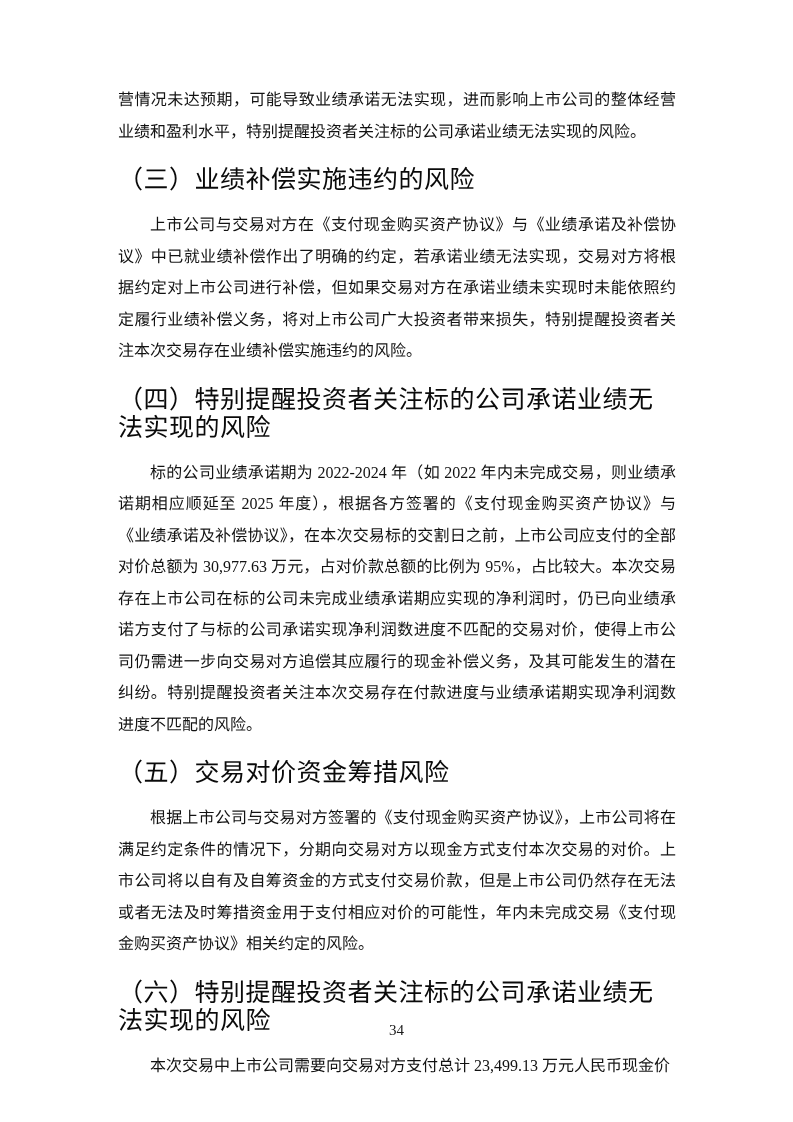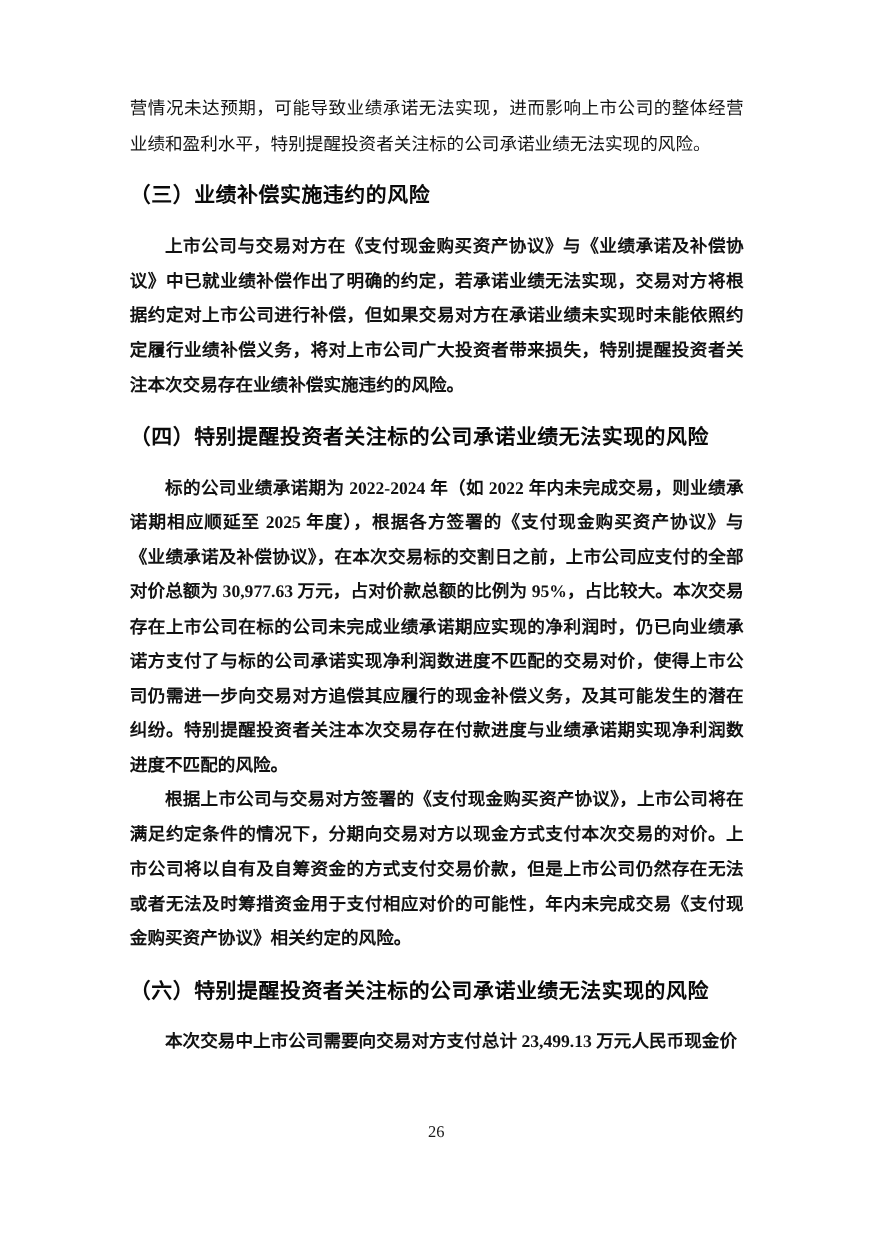--- a/index.html
+++ b/index.html
@@ -32,27 +32,26 @@
   p.body-para {
     margin: 0;
     font-size: 16px;
     line-height: 31.5px;
     text-align: justify;
     text-justify: inter-ideograph;
     word-break: break-all;
   }
   p.body-para.indent {
     text-indent: 2em;
-    font-weight: bold;
   }
   h2.section-heading {
     margin: 18px 0 16px 0;
     font-family: "Liberation Sans", "DejaVu Sans", sans-serif;
-    font-weight: 700;
-    font-size: 19px;
+    font-weight: 400;
+    font-size: 25px;
     line-height: 28px;
     color: #0a0a0a;
     letter-spacing: 0.5px;
   }
   .page-number {
     position: absolute;
     left: 0;
     top: 1020px;
     width: 793px;
     text-align: center;
@@ -71,23 +70,24 @@
     <p class="body-para">营情况未达预期，可能导致业绩承诺无法实现，进而影响上市公司的整体经营业绩和盈利水平，特别提醒投资者关注标的公司承诺业绩无法实现的风险。</p>
 
     <h2 class="section-heading">（三）业绩补偿实施违约的风险</h2>
 
     <p class="body-para indent">上市公司与交易对方在《支付现金购买资产协议》与《业绩承诺及补偿协议》中已就业绩补偿作出了明确的约定，若承诺业绩无法实现，交易对方将根据约定对上市公司进行补偿，但如果交易对方在承诺业绩未实现时未能依照约定履行业绩补偿义务，将对上市公司广大投资者带来损失，特别提醒投资者关注本次交易存在业绩补偿实施违约的风险。</p>
 
     <h2 class="section-heading">（四）特别提醒投资者关注标的公司承诺业绩无法实现的风险</h2>
 
     <p class="body-para indent">标的公司业绩承诺期为 2022-2024 年（如 2022 年内未完成交易，则业绩承诺期相应顺延至 2025 年度），根据各方签署的《支付现金购买资产协议》与《业绩承诺及补偿协议》，在本次交易标的交割日之前，上市公司应支付的全部对价总额为 30,977.63 万元，占对价款总额的比例为 95%，占比较大。本次交易存在上市公司在标的公司未完成业绩承诺期应实现的净利润时，仍已向业绩承诺方支付了与标的公司承诺实现净利润数进度不匹配的交易对价，使得上市公司仍需进一步向交易对方追偿其应履行的现金补偿义务，及其可能发生的潜在纠纷。特别提醒投资者关注本次交易存在付款进度与业绩承诺期实现净利润数进度不匹配的风险。</p>
 
+    <h2 class="section-heading">（五）交易对价资金筹措风险</h2>
 
     <p class="body-para indent">根据上市公司与交易对方签署的《支付现金购买资产协议》，上市公司将在满足约定条件的情况下，分期向交易对方以现金方式支付本次交易的对价。上市公司将以自有及自筹资金的方式支付交易价款，但是上市公司仍然存在无法或者无法及时筹措资金用于支付相应对价的可能性，年内未完成交易《支付现金购买资产协议》相关约定的风险。</p>
 
     <h2 class="section-heading">（六）特别提醒投资者关注标的公司承诺业绩无法实现的风险</h2>
 
     <p class="body-para indent">本次交易中上市公司需要向交易对方支付总计 23,499.13 万元人民币现金价</p>
 
   </div>
 
-  <div class="page-number">26</div>
+  <div class="page-number">34</div>
 </div>
 
 </body></html>

